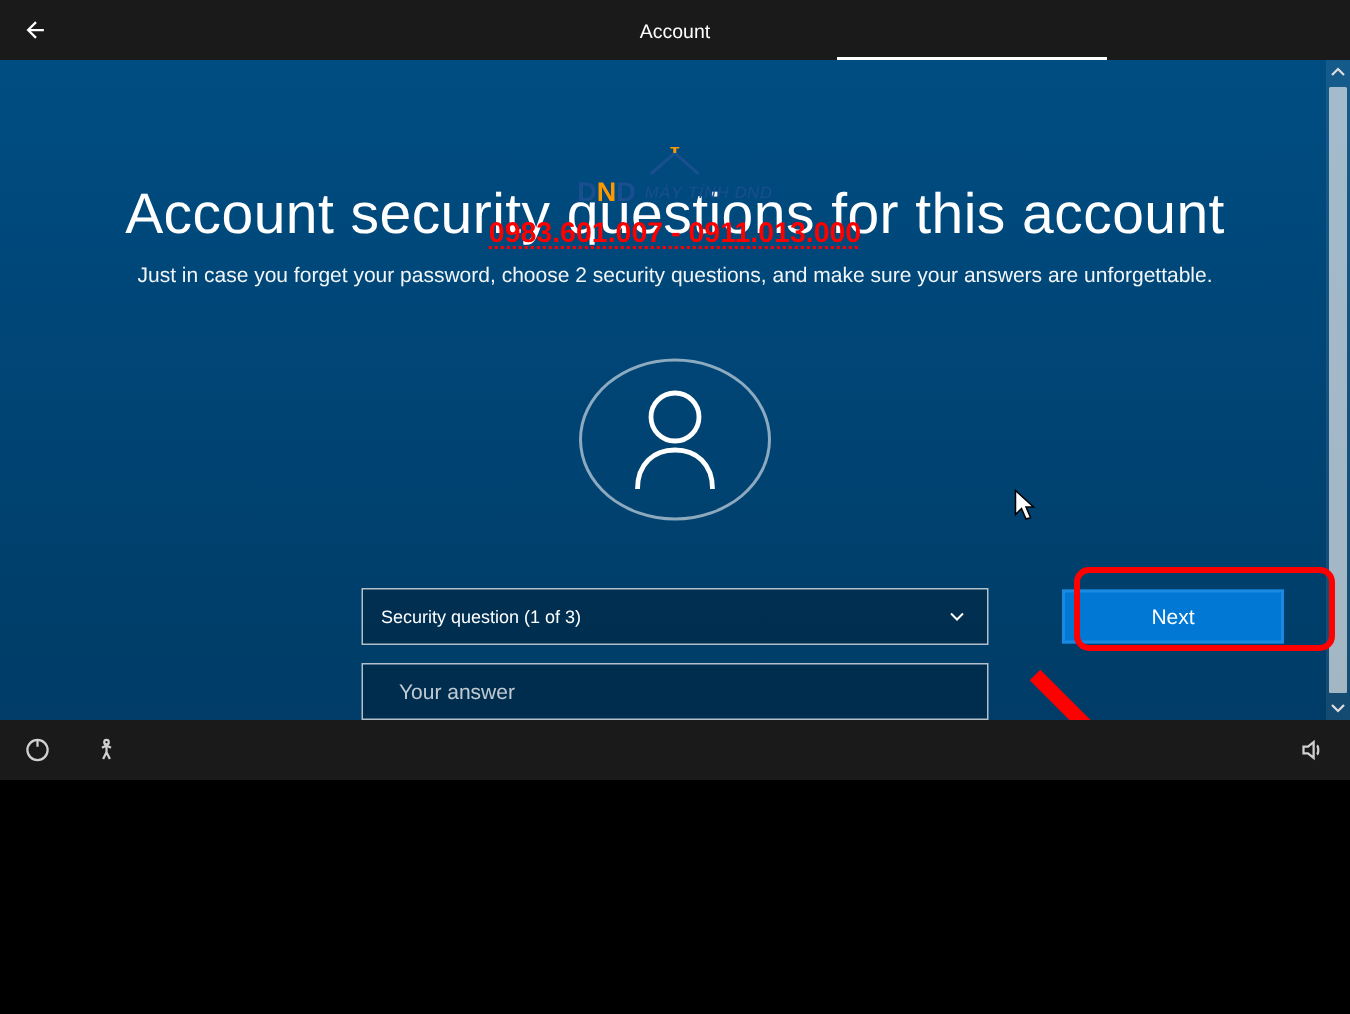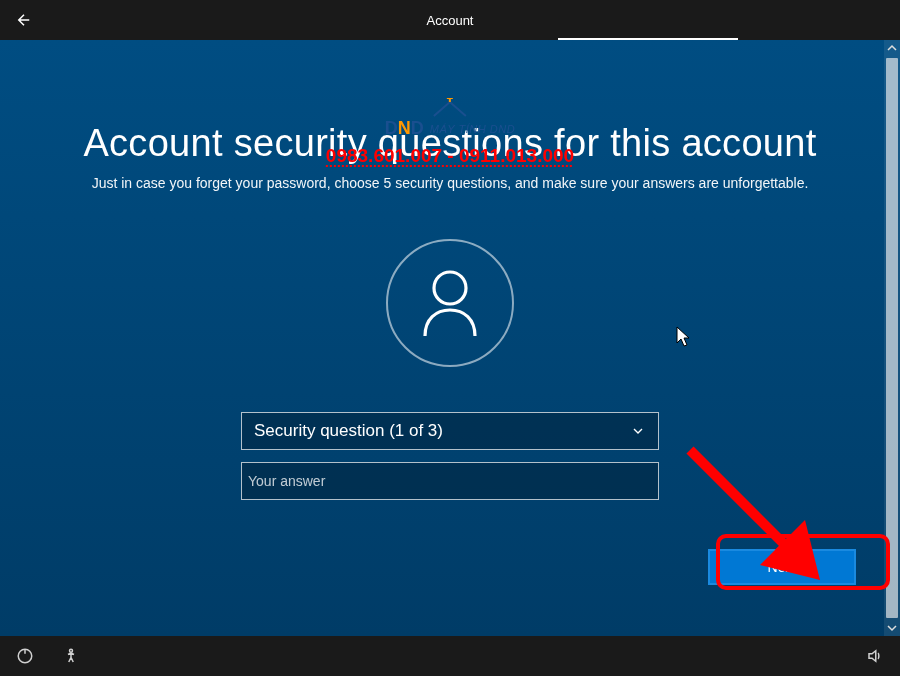--- a/index.html
+++ b/index.html
@@ -13,21 +13,21 @@
       height: 676px;
       background: #000;
       overflow: hidden;
       position: relative;
     }
     .window {
       position: absolute;
       top: 0;
       left: 0;
       width: 900px;
-      height: 676px;
+      height: 520px;
       display: flex;
       flex-direction: column;
       justify-content: space-between;
     }
     .top-bar {
       height: 40px;
       background: #1a1a1a;
       display: flex;
       align-items: center;
       position: relative;
@@ -127,31 +127,31 @@
       gap: 12px;
     }
     .select-field {
       height: 38px;
       border: 1px solid rgba(255,255,255,0.7);
       background: rgba(0,0,0,0.25);
       color: #fff;
       display: flex;
       align-items: center;
       padding: 0 12px;
-      font-size: 17px;
+      font-size: 12px;
       cursor: pointer;
       justify-content: space-between;
       gap: 30px;
     }
     .answer-field {
       height: 38px;
       border: 1px solid rgba(255,255,255,0.7);
       background: rgba(0,0,0,0.25);
       color: #fff;
-      padding: 0 6px;
+      padding: 0 24px;
       font-size: 14px;
       outline: none;
     }
     .answer-field::placeholder {
       color: rgba(255,255,255,0.75);
     }
     .footer-area {
       position: absolute;
       bottom: 40px;
       left: 0;
@@ -294,21 +294,21 @@
       </div>
       <div class="scroll-track"></div>
       <div class="scroll-arrow down">
         <svg width="10" height="10" viewBox="0 0 10 10">
             <path d="M1 3l4 4 4-4" stroke="currentColor" stroke-width="1.5" fill="none"></path>
           </svg>
       </div>
     </div>
 
     <div class="heading">Account security questions for this account</div>
-    <div class="subheading">Just in case you forget your password, choose 5 security questions, and make sure your answers are unforgettable.</div>
+    <div class="subheading">Just in case you forget your password, choose 2 security questions, and make sure your answers are unforgettable.</div>
 
     <div class="avatar-circle">
       <svg width="62" height="70" viewBox="0 0 62 70" fill="none" stroke="#fff" stroke-width="3.2">
         <circle cx="31" cy="20" r="16"></circle>
         <path d="M6 68c0-17 11-26 25-26s25 9 25 26"></path>
       </svg>
     </div>
 
     <div class="form-area">
       <div class="select-field">

